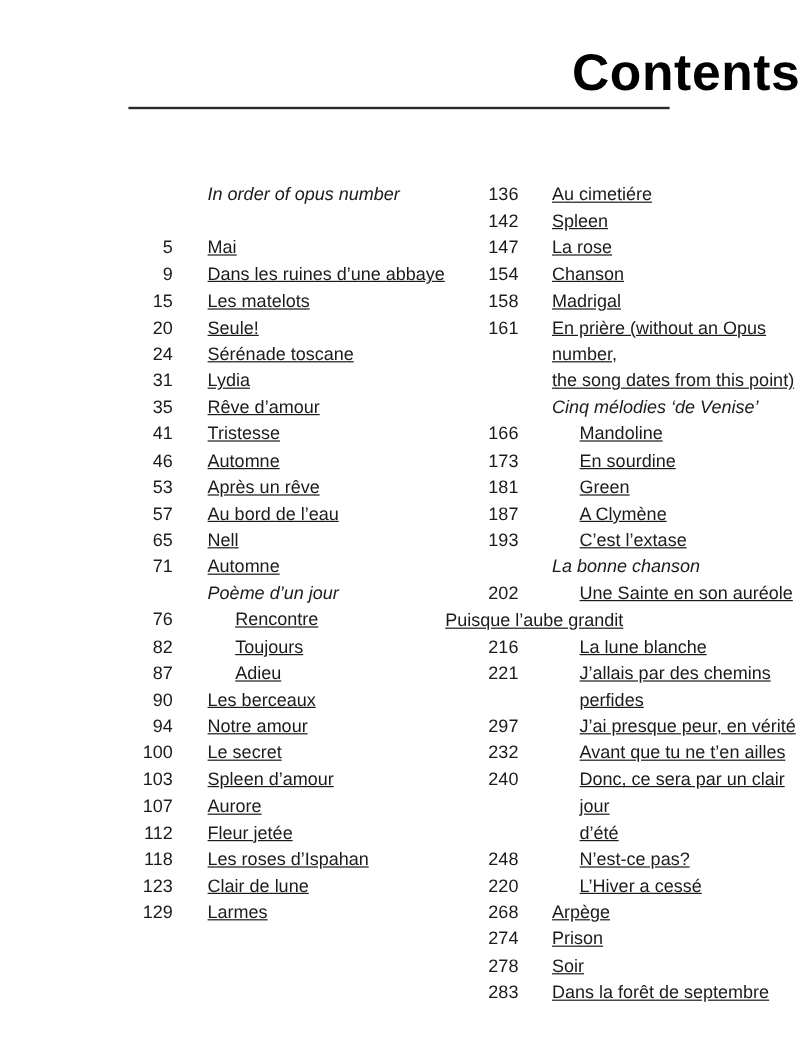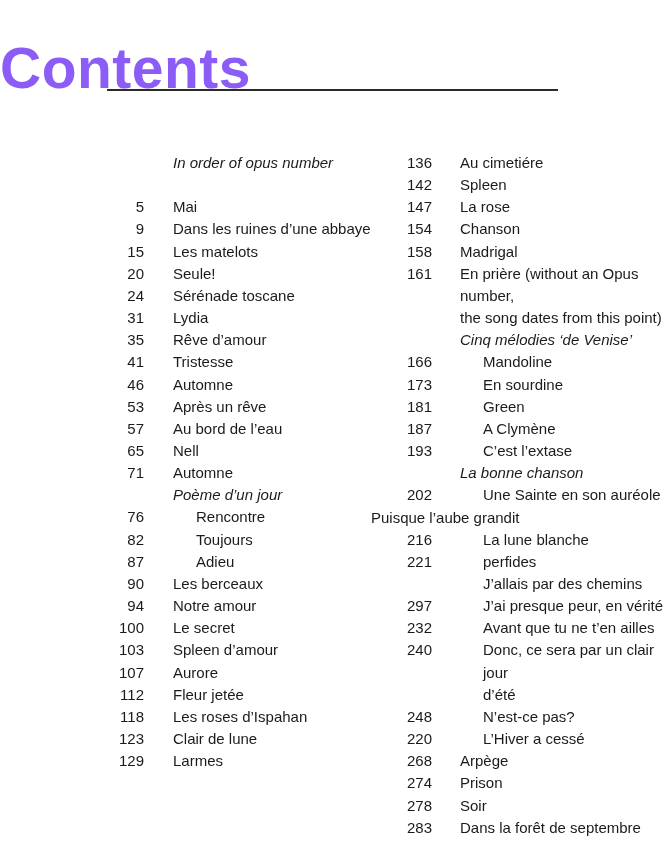--- a/index.html
+++ b/index.html
@@ -14,26 +14,26 @@
     overflow: hidden;
   }
   .sheet { position: absolute; inset: 0; background: #ffffff; }
 
   .page-title {
     position: absolute;
     top: 40px;
     left: 0;
     width: 667px;
     margin: 0;
-    text-align: left;
-    font-size: 57px;
+    text-align: right;
+    font-size: 43px;
     line-height: 1;
     font-weight: 700;
     letter-spacing: 0.5px;
-    color: #8b5cf6;
+    color: #000000;
   }
   .title-rule {
     position: absolute;
     top: 89px;
     left: 107px;
     width: 451px;
     height: 2px;
     background: #2b2b2b;
   }
 
@@ -50,21 +50,21 @@
   .row { display: flex; line-height: 22.15px; }
   .row.spacer { height: 22.15px; }
 
   .num {
     flex: 0 0 auto;
     width: var(--numw);
     text-align: right;
   }
   .titles { margin-left: var(--gap); }
   .entry.indent-1 .titles { margin-left: calc(var(--gap) + 23px); }
-  .line { display: block; }
+  .line { display: block; text-decoration: underline; }
 
   .heading {
     font-style: italic;
     padding-left: calc(var(--numw) + var(--gap));
   }
 </style>
 </head>
 <body>
 
 <div class="sheet">
@@ -316,22 +316,22 @@
       </div>
       <div class="row entry indent-1">
         <span class="num">216</span>
         <span class="titles">
           <span class="line">La lune blanche</span>
         </span>
       </div>
       <div class="row entry indent-1">
         <span class="num">221</span>
         <span class="titles">
+          <span class="line">J’allais par des chemins</span>
           <span class="line">perfides</span>
-          <span class="line">J’allais par des chemins</span>
         </span>
       </div>
       <div class="row entry indent-1">
         <span class="num">297</span>
         <span class="titles">
           <span class="line">J’ai presque peur, en vérité</span>
         </span>
       </div>
       <div class="row entry indent-1">
         <span class="num">232</span>

